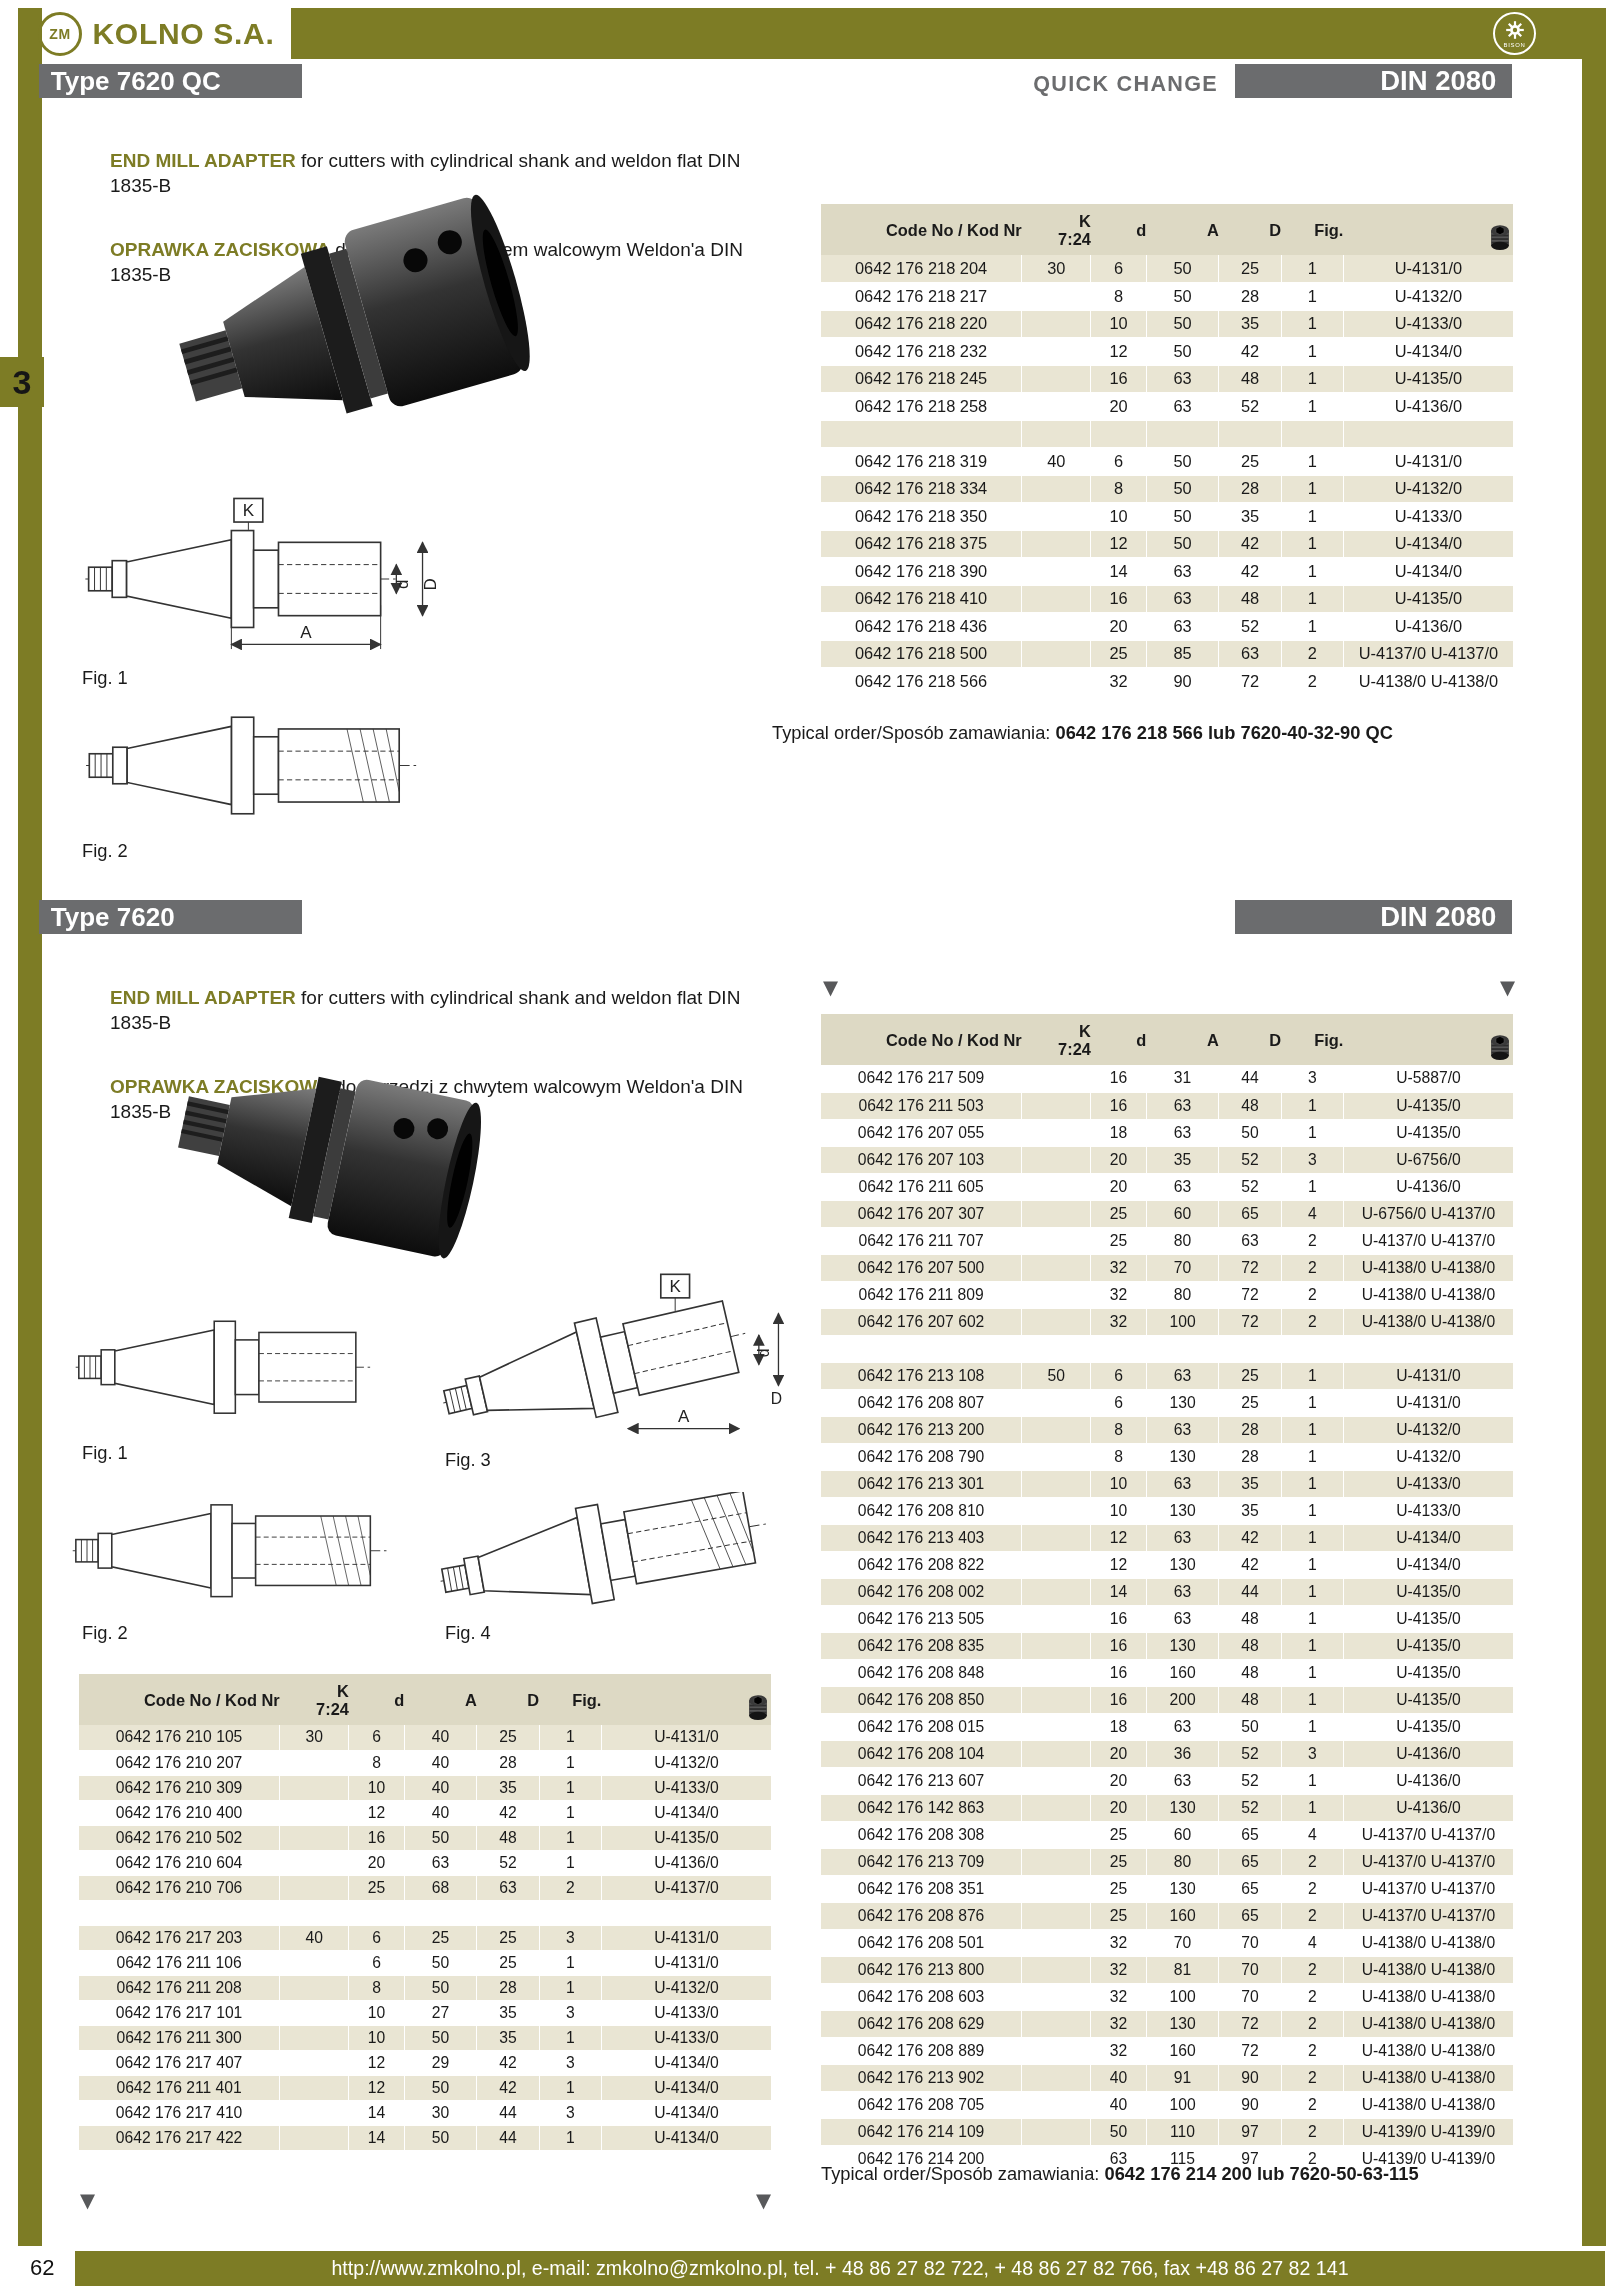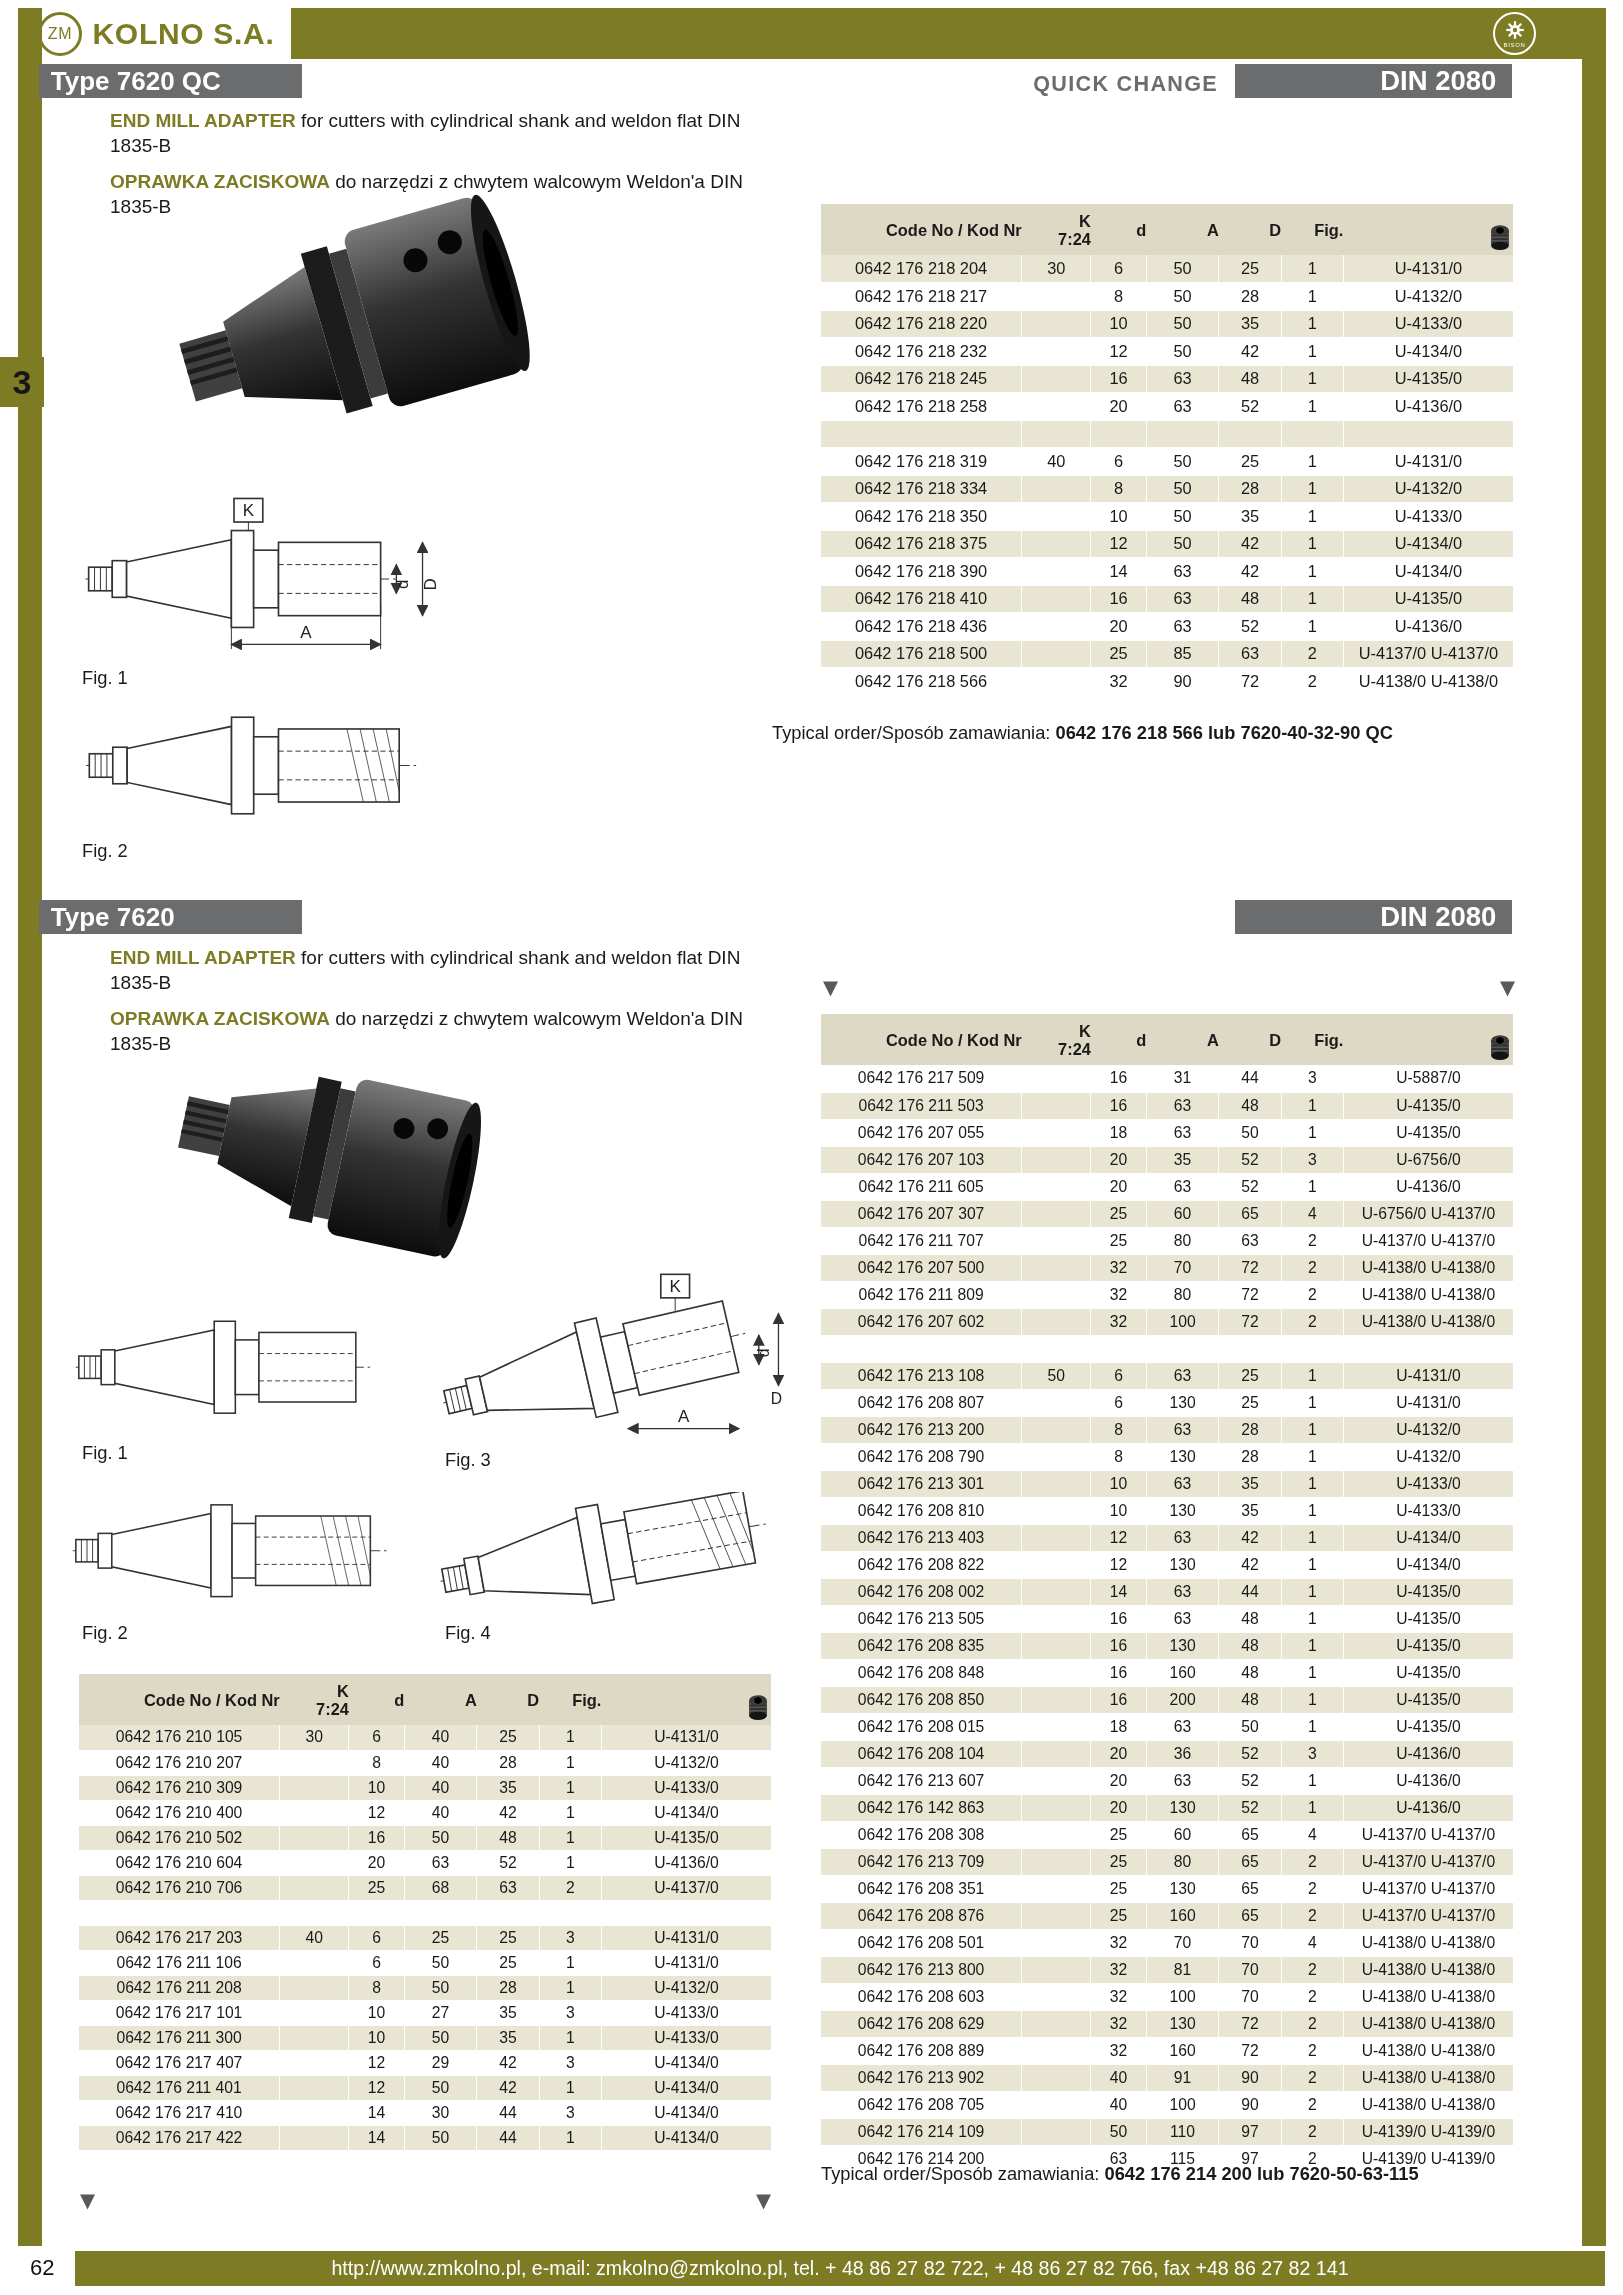--- a/index.html
+++ b/index.html
@@ -11,38 +11,38 @@
   .strip { position:absolute; top:7.9px; width:23.6px; height:2238px; background:var(--olive,#7d7c25); }
   .strip.left { left:18.3px; } .strip.right { left:1582px; }
   .top-band { position:absolute; left:291px; top:7.9px; width:1314px; height:51px; background:var(--olive,#7d7c25); }
   .side-tab { position:absolute; left:0; top:357px; width:44px; height:50px; background:var(--olive,#7d7c25);
               color:#161616; font-size:34px; font-weight:bold; display:flex; align-items:center; justify-content:center; }
 
   
   .logo { position:absolute; left:38px; top:10.5px; height:47px; display:flex; align-items:center; gap:10.5px; }
   .logo .emblem { width:44px; height:44px; border:3.9px solid var(--olive,#7d7c25); border-radius:50%;
                   display:flex; align-items:center; justify-content:center; color:var(--olive,#7d7c25);
-                  font-weight:normal; font-size:16px; letter-spacing:0.7px;text-align:center; }
+                  font-weight:bold; font-size:14px; letter-spacing:0.7px;text-align:center; }
   .logo .company { color:var(--olive,#7d7c25); font-weight:bold; font-size:30px; letter-spacing:0.7px;text-align:center; }
 
   .bison { position:absolute; left:1493px; top:11.8px; width:43px; height:43px; border:2px solid #fff; border-radius:50%;
            display:flex; flex-direction:column; align-items:center; justify-content:center; color:#fff; }
   .bison .bison-label { font-size:5.9px; letter-spacing:0.7px; margin-top:0.7px; }
 
   
   .type-box { position:absolute; left:39px; width:263px; height:34px; background:var(--gray,#6b6c6e);
               color:#fff; font-size:26px; font-weight:bold; line-height:34px; padding-left:11.8px; }
   .din-box { position:absolute; left:1235px; width:277px; height:34px; background:var(--gray,#6b6c6e);
              color:#fff; font-size:27.5px; font-weight:bold; line-height:34px; text-align:right; padding-right:15.7px; }
   .quick-change { position:absolute; left:982px; top:71px; width:236px; text-align:right;
                   color:var(--gray,#6b6c6e); font-size:21.6px; font-weight:bold; letter-spacing:1.3px; }
 
   
   .desc { position:absolute; width:654px; font-size:19px; line-height:1.3; }
-  .desc p { margin-bottom:11.8px; }
+  .desc p { margin-bottom:11.8px;margin-top:40px; }
   .desc strong { color:var(--olive,#7d7c25); }
 
   
   .figure { position:absolute; }
   .fig-label { font-size:18.3px; margin-top:3.9px; margin-left:13px; }
   svg.draw text { font-family:"Liberation Sans", sans-serif; fill:#222; }
 
   
   .tbl-wrap { position:absolute; width:692px; }
   table.spec { width:100%; border-collapse:collapse; table-layout:fixed; }

